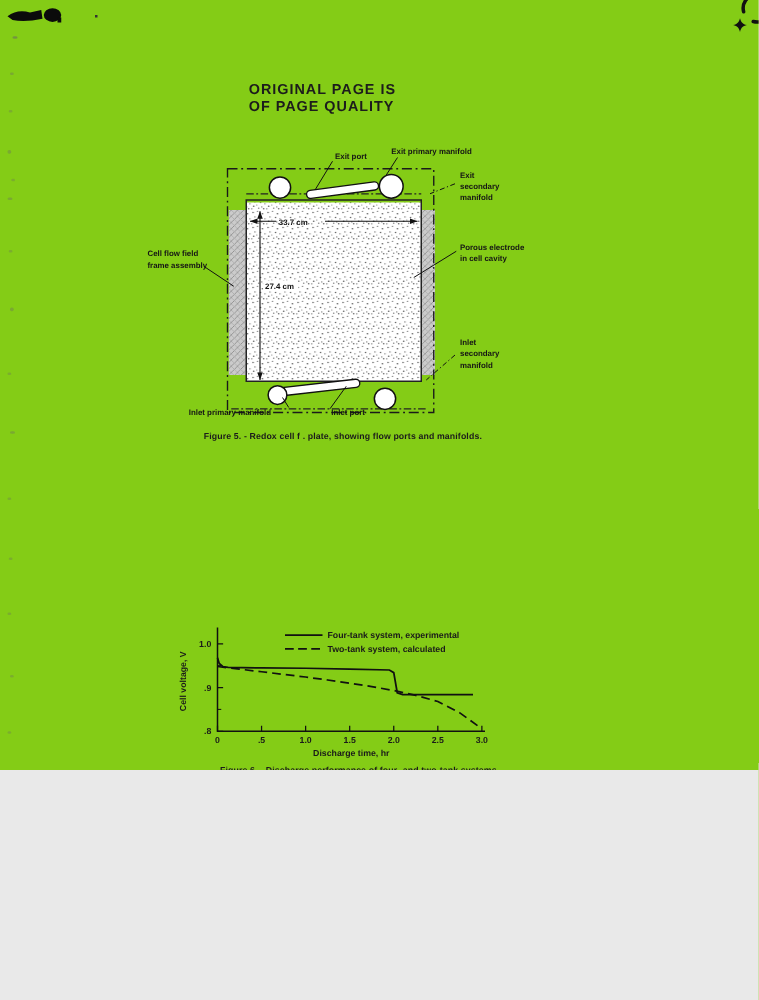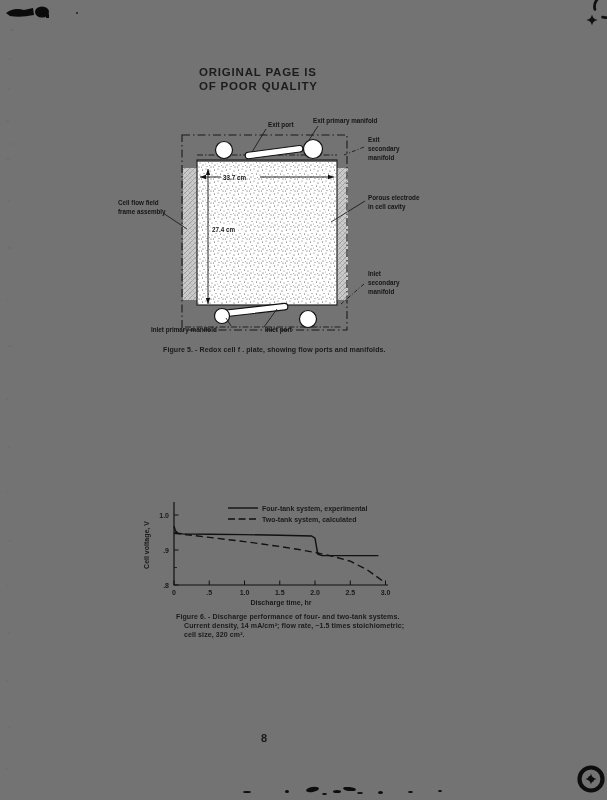--- a/index.html
+++ b/index.html
@@ -1,16 +1,16 @@
 <!DOCTYPE html>
 <html><head>
 <meta charset="utf-8">
 <style>
   html,body{margin:0;padding:0;background:#e9e9e9;}
-  #page{position:relative;width:607px;height:800px;background:#737373;margin:0 auto;
+  #page{position:relative;width:607px;height:616px;background:#84cc16;margin:0 auto;
         font-family:"Liberation Sans",sans-serif;color:#1a1a1a;overflow:hidden;}
   .abs{position:absolute;}
   .ocr-stamp{left:199px;top:66px;font-weight:700;font-size:11.5px;letter-spacing:.8px;
              line-height:13.5px;color:#1c1c1c;}
   .cap{font-size:7px;font-weight:700;color:#1b1b1b;white-space:nowrap;letter-spacing:.1px;}
   #fig5-cap{left:163px;top:346px;}
   #fig6-cap1{left:176px;top:613px;}
   #fig6-cap2{left:184px;top:622px;}
   #fig6-cap3{left:184px;top:631px;}
   .pgnum{left:261px;top:732px;font-size:11px;font-weight:700;}
@@ -72,21 +72,21 @@
     <div class="blot" style="left:333px;top:790px;width:8px;height:3px;"></div>
     <div class="blot" style="left:343px;top:787px;width:13px;height:4px;transform:rotate(6deg)"></div>
     <div class="blot" style="left:357px;top:792px;width:6px;height:2px;"></div>
     <div class="blot" style="left:378px;top:791px;width:5px;height:3px;"></div>
     <div class="blot" style="left:408px;top:791px;width:5px;height:2px;"></div>
     <div class="blot" style="left:438px;top:790px;width:4px;height:2px;"></div>
   </div>
 
   <div class="abs ocr-stamp">
     <div>ORIGINAL PAGE IS</div>
-    <div>OF POOR QUALITY</div>
+    <div>OF PAGE QUALITY</div>
   </div>
 
   <svg id="fig5" class="abs" style="left:105px;top:108px" width="330" height="235" viewBox="0 0 330 235">
     <defs>
       <pattern id="stip" width="12" height="12" patternUnits="userSpaceOnUse">
         <rect width="12" height="12" fill="#fff"></rect>
         <circle cx="1.5" cy="2" r=".55" fill="#444"></circle>
           <circle cx="5" cy="1" r=".5" fill="#555"></circle>
         <circle cx="9" cy="3" r=".6" fill="#444"></circle>
           <circle cx="3" cy="5.5" r=".5" fill="#555"></circle>

